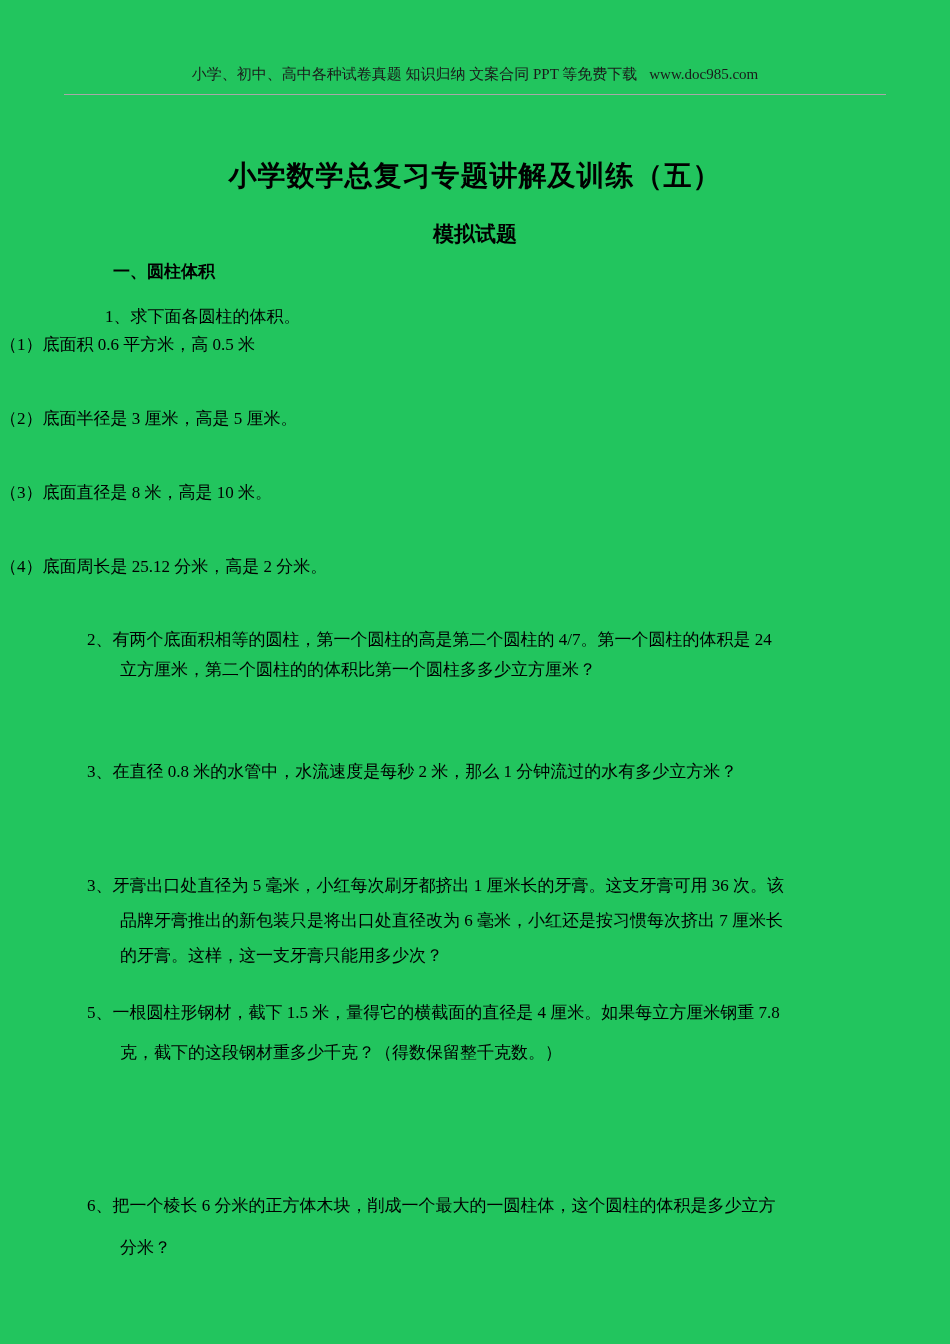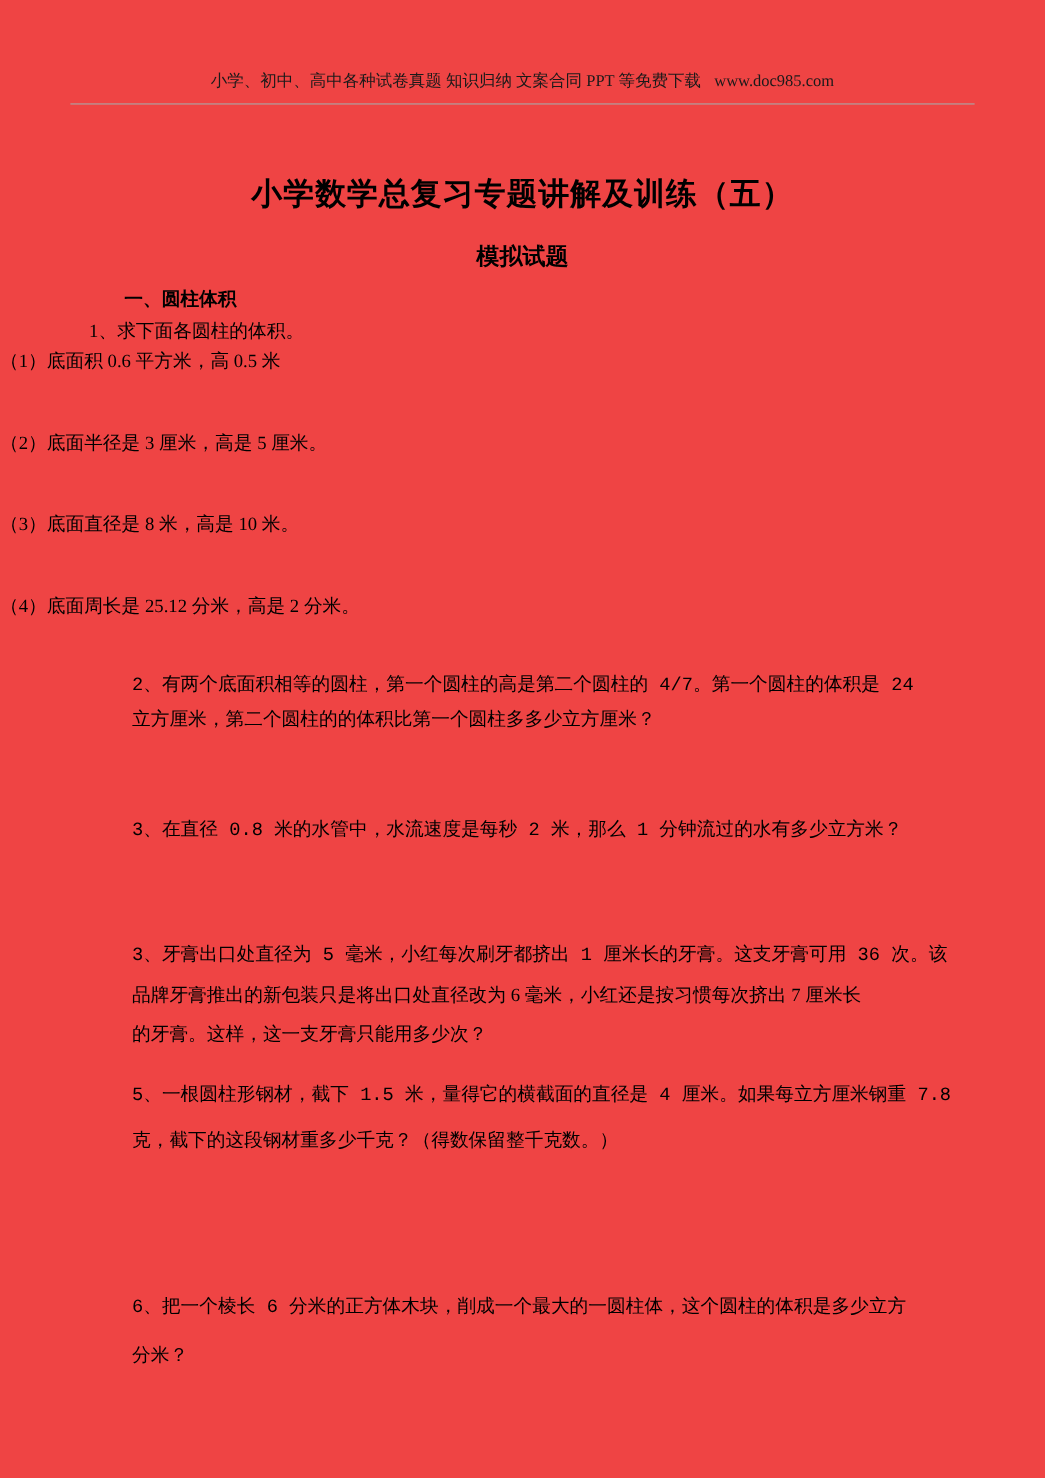--- a/index.html
+++ b/index.html
@@ -4,21 +4,21 @@
 <style>
   html, body {
     margin: 0;
     padding: 0;
     background: #ffffff;
   }
   .page {
     position: relative;
     width: 950px;
     height: 1344px;
-    background: #ef4444;
+    background: #22c55e;
     color: #000000;
     font-family: "Liberation Serif", "DejaVu Serif", serif;
     overflow: hidden;
   }
   
   .site-header {
     padding-top: 64px;
     text-align: center;
     font-size: 15px;
     line-height: 20px;
@@ -59,25 +59,25 @@
     font-weight: 700;
     font-size: 17px;
     line-height: 22px;
   }
   
   .line {
     font-size: 17px;
     line-height: 22px;
     white-space: nowrap;
   }
-  .stem       { padding-left: 81px; margin-top: 7px; }
+  .stem       { padding-left: 105px; margin-top: 23px; }
   .subitem    { }
   .sub-first  { margin-top: 6px; }
   .sub-gap    { margin-top: 52px; }
-  .q-first    { padding-left: 120px; font-family: Liberation Mono, monospace; }
+  .q-first    { padding-left: 87px; }
   .q-cont     { padding-left: 120px; }
 
   .q2 { margin-top: 47px; }
   .q2 .line { line-height: 30px; }
   .q3 { margin-top: 76px; }
   .q4 { margin-top: 85px; }
   .q4 .line { line-height: 35px; }
   .q5 { margin-top: 20px; }
   .q5 .line { line-height: 40px; }
   .q6 { margin-top: 112px; }

